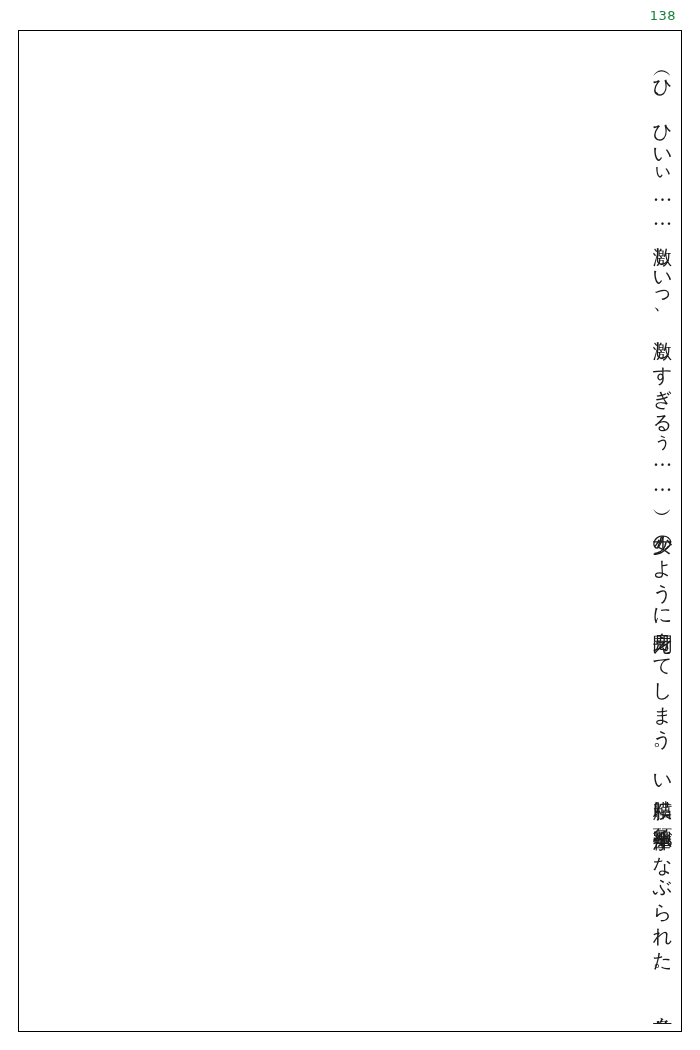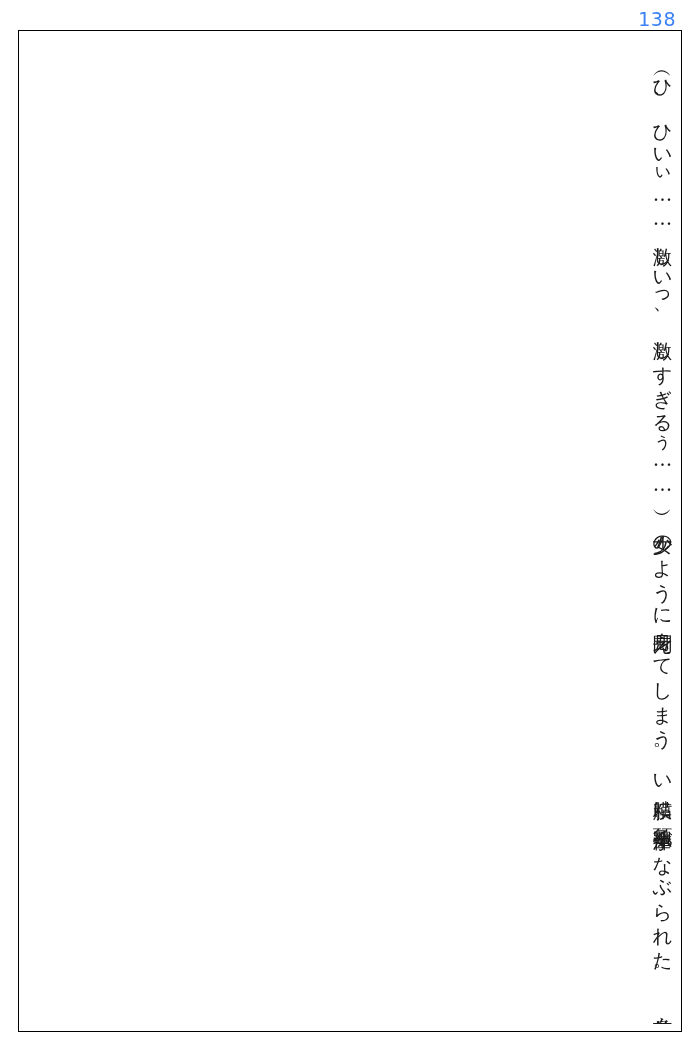--- a/index.html
+++ b/index.html
@@ -22,24 +22,24 @@
     left: 0;
     width: 700px;
     height: 1050px;
     box-sizing: border-box;
   }
 
   .page-number {
     position: absolute;
     top: 8px;
     right: 24px;
-    font-size: 19px;
+    font-size: 13px;
     letter-spacing: 0.5px;
     font-family: "DejaVu Sans", "Liberation Sans", sans-serif;
-    color: #3b82f6;
+    color: #15803d;
     text-align: center;
   }
 
   .frame {
     position: absolute;
     top: 30px;
     left: 18px;
     right: 18px;
     bottom: 18px;
     border: 1px solid #000;

